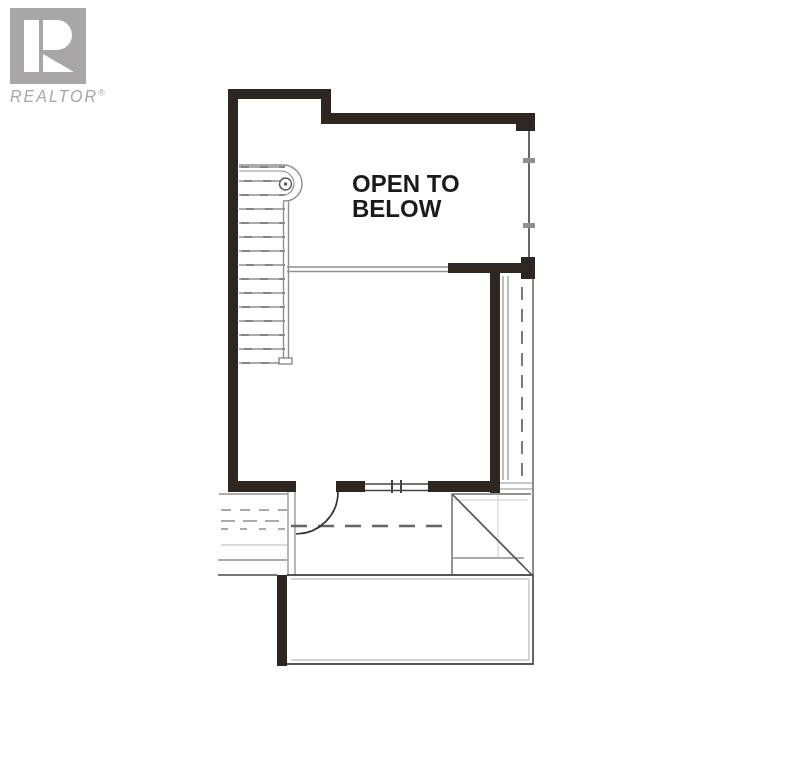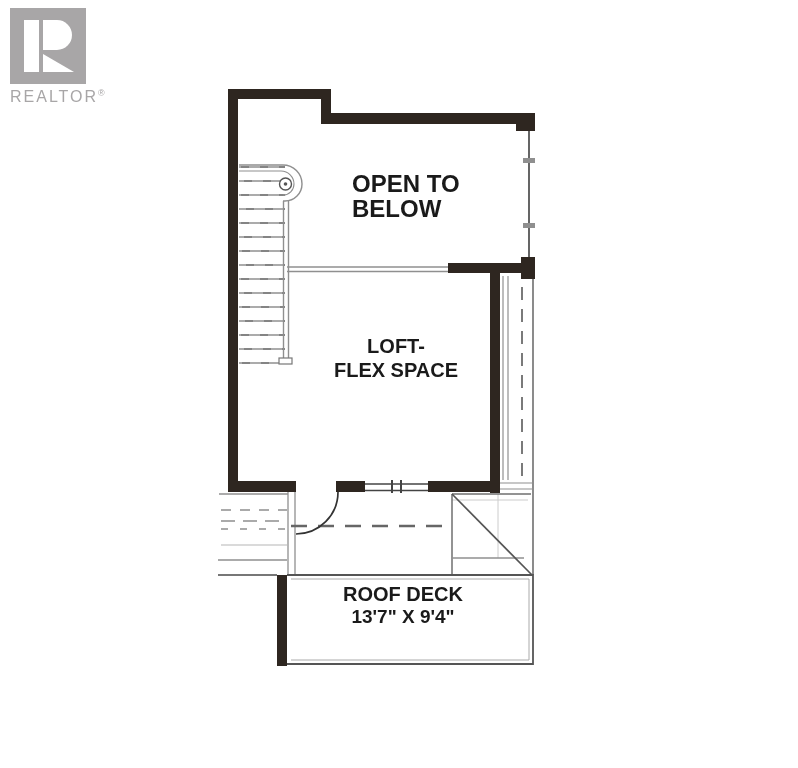--- a/index.html
+++ b/index.html
@@ -4,21 +4,21 @@
 <style>
   html,body{margin:0;padding:0;background:#fff;}
   body{width:798px;height:768px;position:relative;overflow:hidden;
        font-family:"Liberation Sans",sans-serif;}
   .canvas{position:absolute;inset:0;background:var(--background,#fff);}
 
   
   .logo{position:absolute;left:10px;top:8px;width:110px;}
   .logo-box{width:76px;height:76px;background:var(--logo,#a8a6a7);}
   .logo-text{margin-top:4px;color:var(--logo,#a8a6a7);font-size:16px;
-             letter-spacing:2px;font-weight:400;}
+             letter-spacing:2px;font-weight:400;font-style:italic;}
   .logo-text sup{font-size:9px;letter-spacing:0;}
 
   
   svg.plan{position:absolute;left:0;top:0;}
   .wall{fill:var(--wall,#2e2620);stroke:none;}
   .ln  {stroke:var(--line,#8f8f8f);fill:none;}
   .lnd {stroke:var(--line_dark,#555);fill:none;}
   .lnx {stroke:var(--line_darkest,#333);fill:none;}
   .lnf {stroke:var(--line_faint,#cccccc);fill:none;}
   .tick{fill:var(--line,#8f8f8f);}
@@ -168,23 +168,15 @@
       <rect class="wall" x="428" y="481" width="72" height="11"></rect>
       <rect class="wall" x="277" y="575" width="10" height="91"></rect>
     </g>
   </svg>
 
   <div class="room-label lbl-otb">
     <div>OPEN TO</div>
     <div>BELOW</div>
   </div>
 
-  <div class="room-label lbl-loft">
-    <div>LOFT-</div>
-    <div>FLEX SPACE</div>
-  </div>
 
-  <div class="room-label lbl-deck">
-    <div class="l1">ROOF DECK</div>
-    <div class="l2">13'7" X 9'4"</div>
-  </div>
 
 </div>
 
 </body></html>

